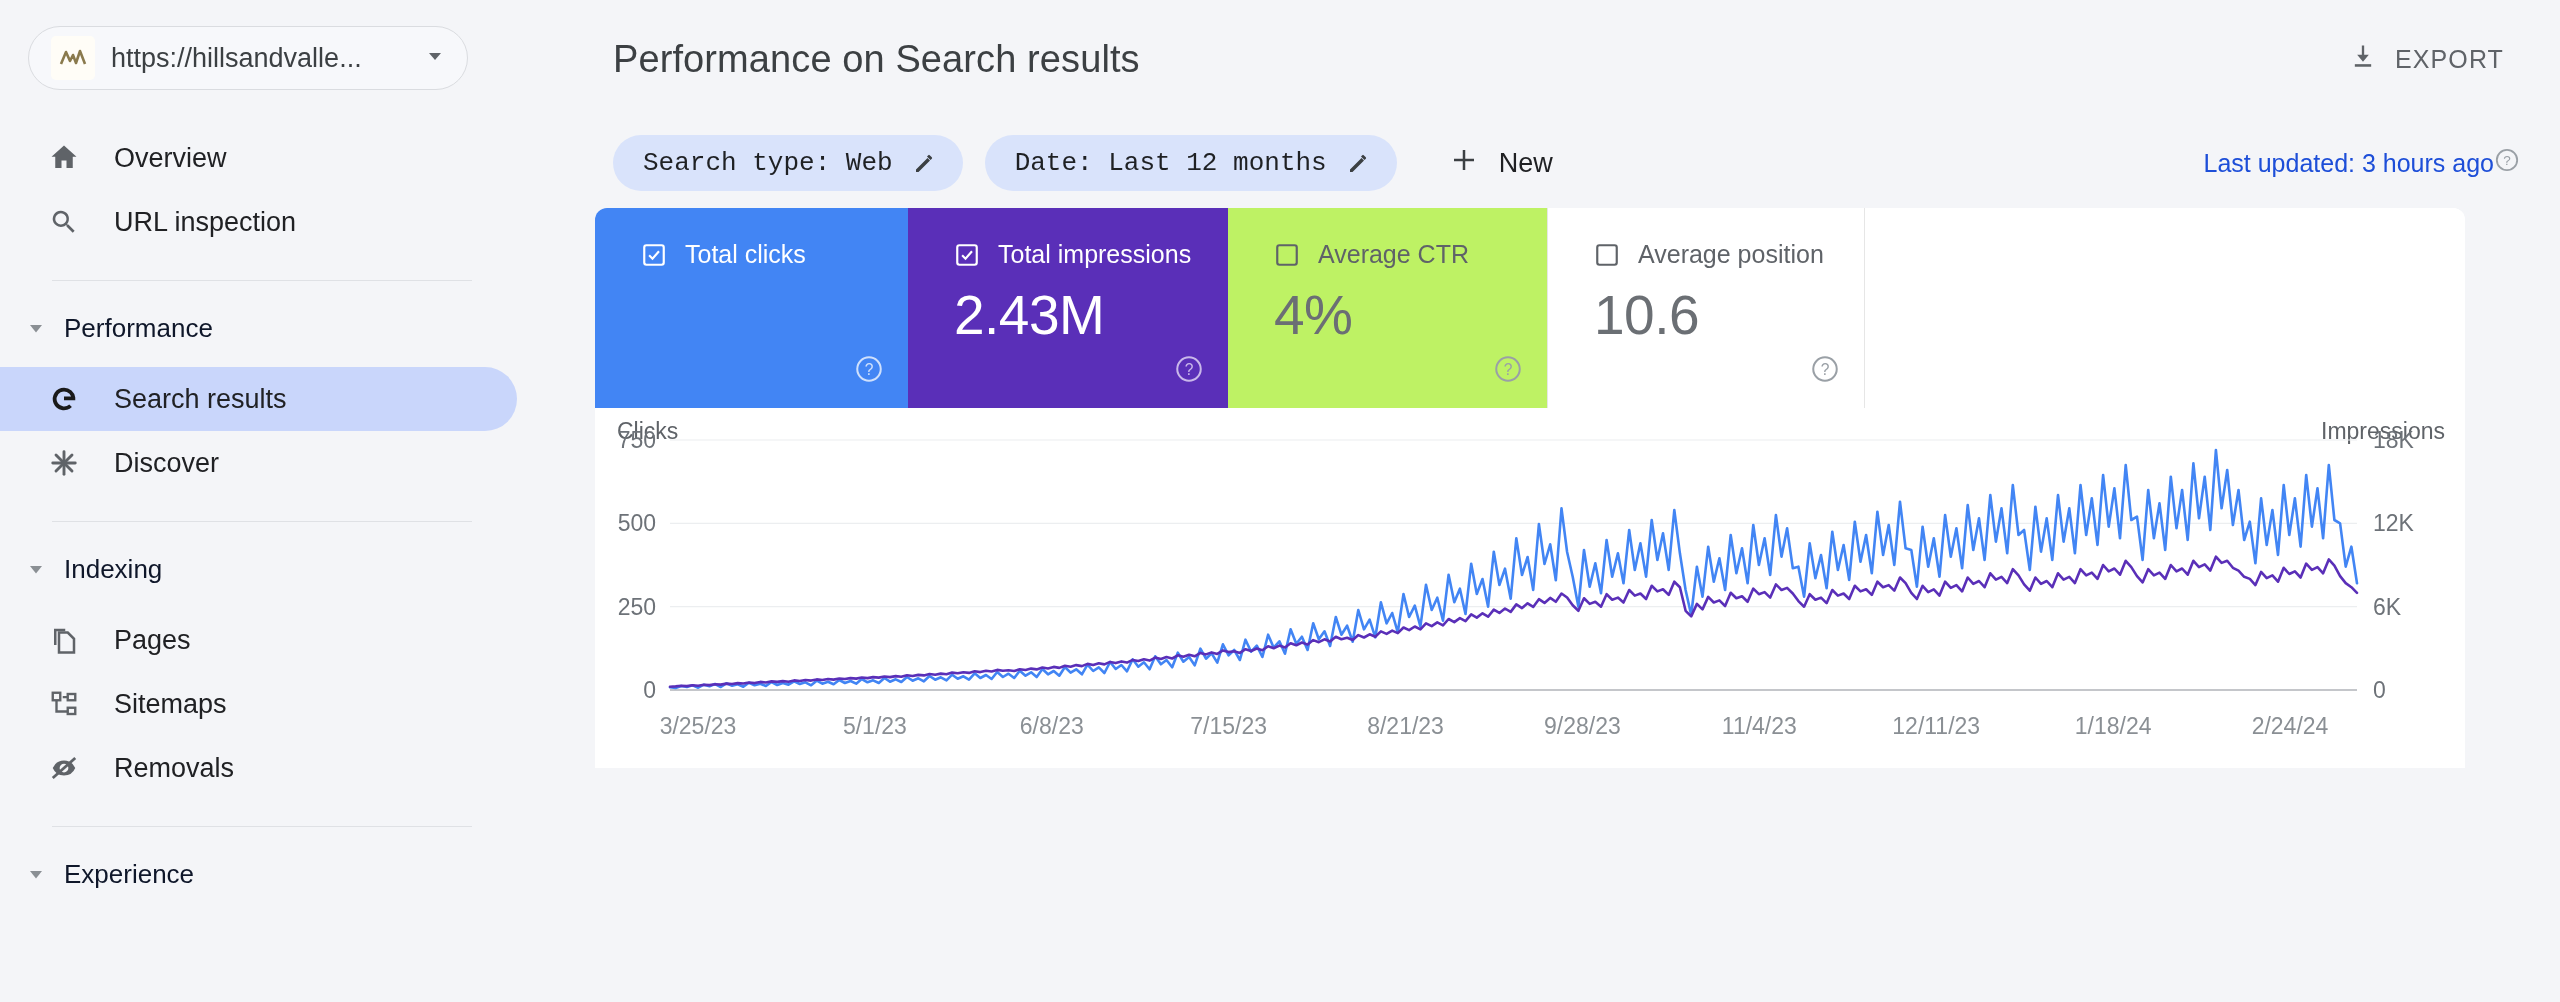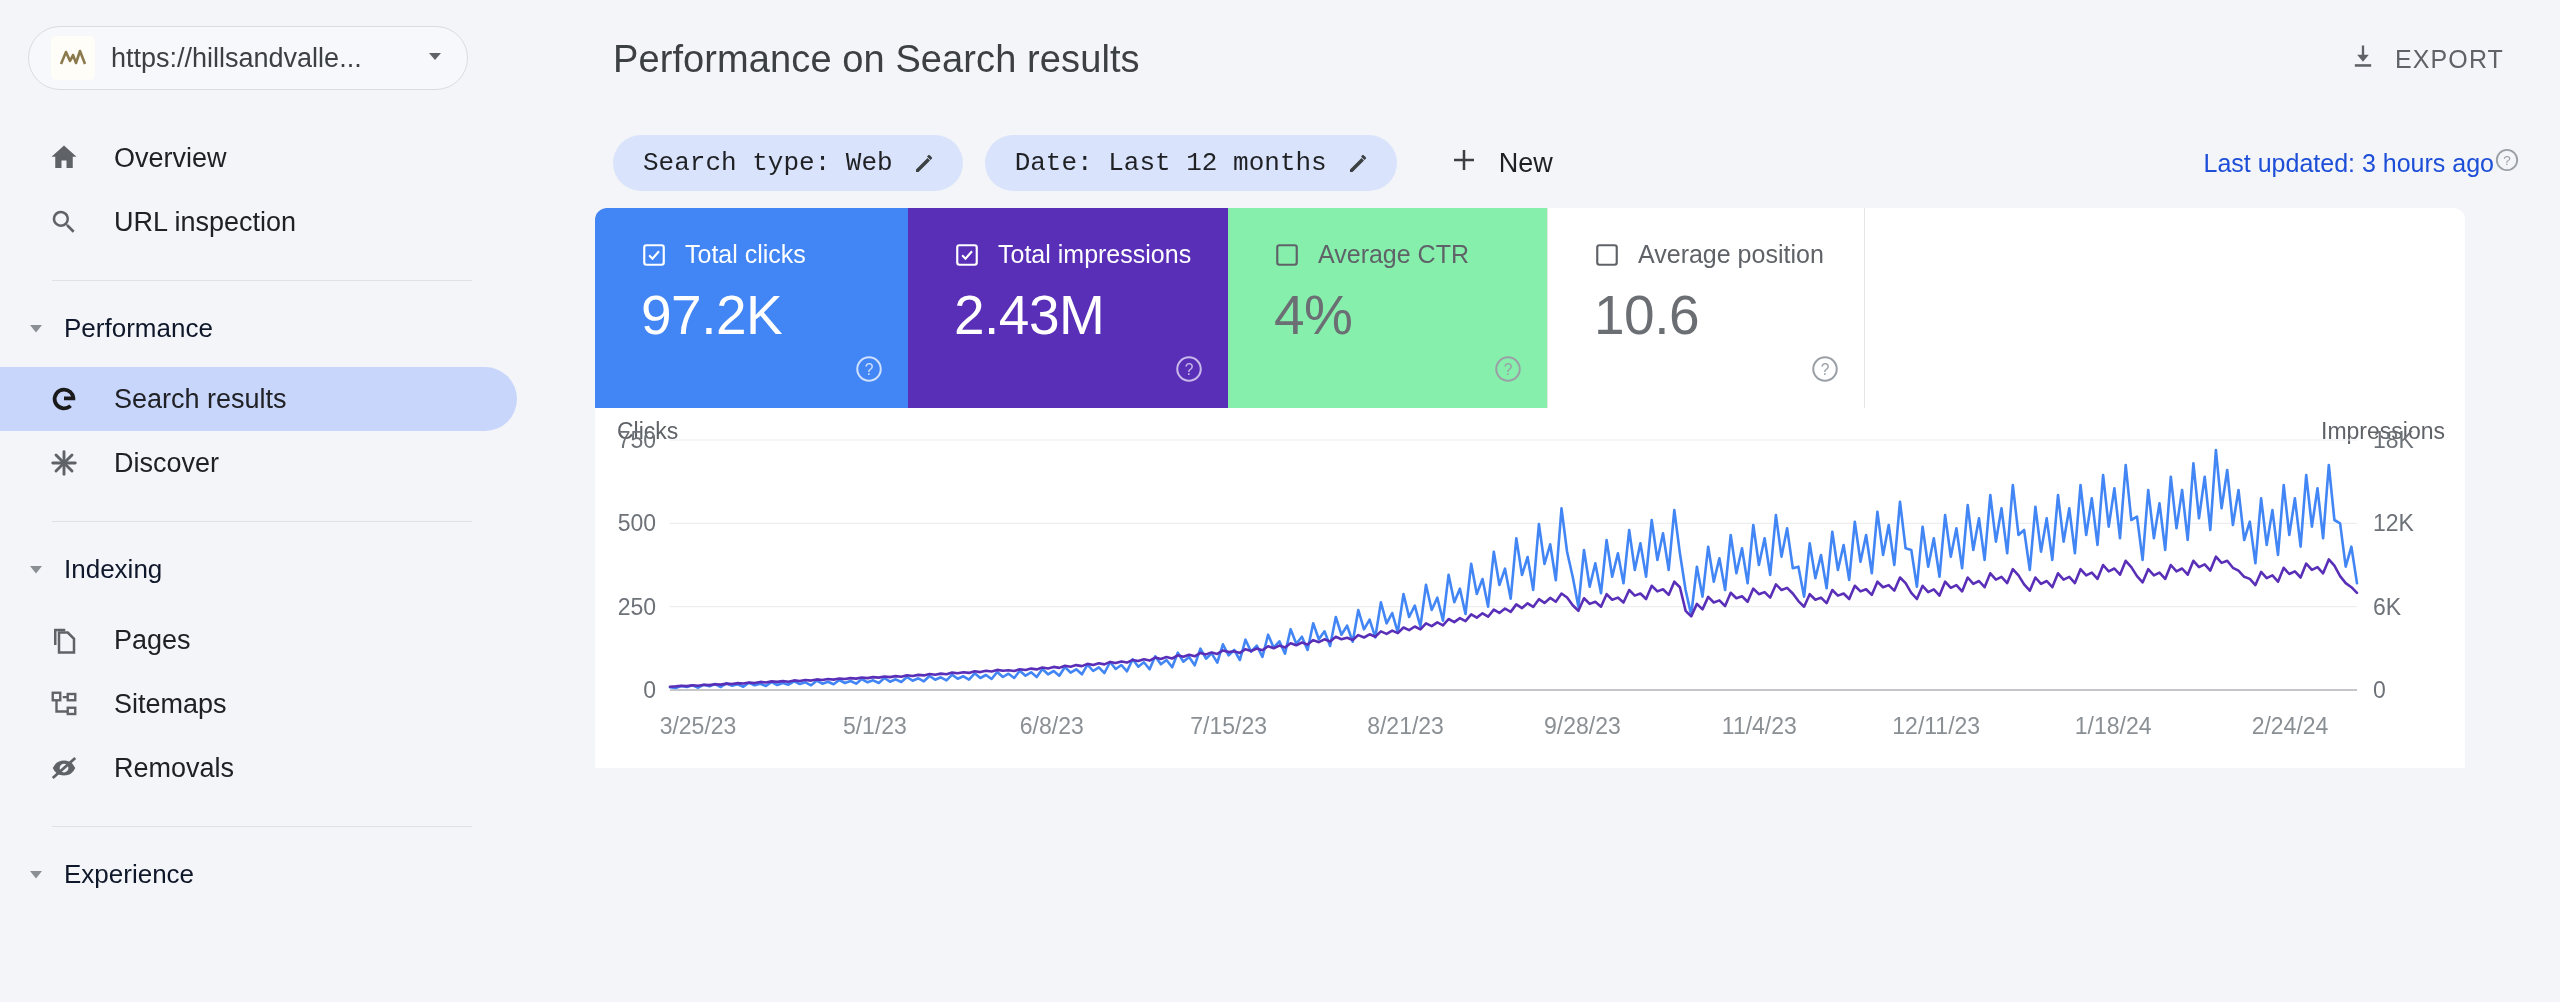--- a/index.html
+++ b/index.html
@@ -135,21 +135,21 @@
   .metric {
     flex: 0 0 313px;
     position: relative;
     padding: 32px 26px 0 46px;
     border-right: 1px solid #e6e6e6;
     cursor: pointer;
   }
   .metric:first-child { border-radius: 12px 0 0 0; }
   .metric.m-clicks { background: #4285f4; border-right: none; flex: 0 0 313px;}
   .metric.m-impr { background: #5a2fb8; border-right: none; flex: 0 0 320px;}
-  .metric.m-ctr { background: #86efac; flex: 0 0 320px; }
+  .metric.m-ctr { background: #bef264; flex: 0 0 320px; }
   .metric.m-pos { background: #fff; flex: 0 0 317px; }
   .metric-head {
     display: flex; align-items: center; gap: 18px;
     font-size: 25px;
   }
   .cbox {
     width: 26px; height: 26px; flex: 0 0 26px;
     border-radius: 3px;
     display: flex; align-items: center; justify-content: center;
   }
@@ -370,21 +370,20 @@
         <div class="metric m-clicks">
           <div class="metric-head">
             <span class="cbox">
               <svg width="26" height="26" viewBox="0 0 24 24">
                   <rect x="3" y="3" width="18" height="18" rx="2" fill="none" stroke="#ffffff" stroke-width="2"></rect>
                   <path d="M7.5 12.3 L10.6 15.4 L16.6 8.6" fill="none" stroke="#ffffff" stroke-width="2"></path>
                 </svg>
             </span>
             <span>Total clicks</span>
           </div>
-          <div class="metric-val">97.2K</div>
           <span class="help">
             <svg width="30" height="30" viewBox="0 0 24 24">
                 <circle cx="12" cy="12" r="9.4" fill="none" stroke="#cfe0fc" stroke-width="1.6"></circle>
                 <text x="12" y="16.6" font-size="12.5" fill="#cfe0fc" text-anchor="middle" font-family="Liberation Sans">?</text>
               </svg>
           </span>
         </div>
 
         <div class="metric m-impr">
           <div class="metric-head">

